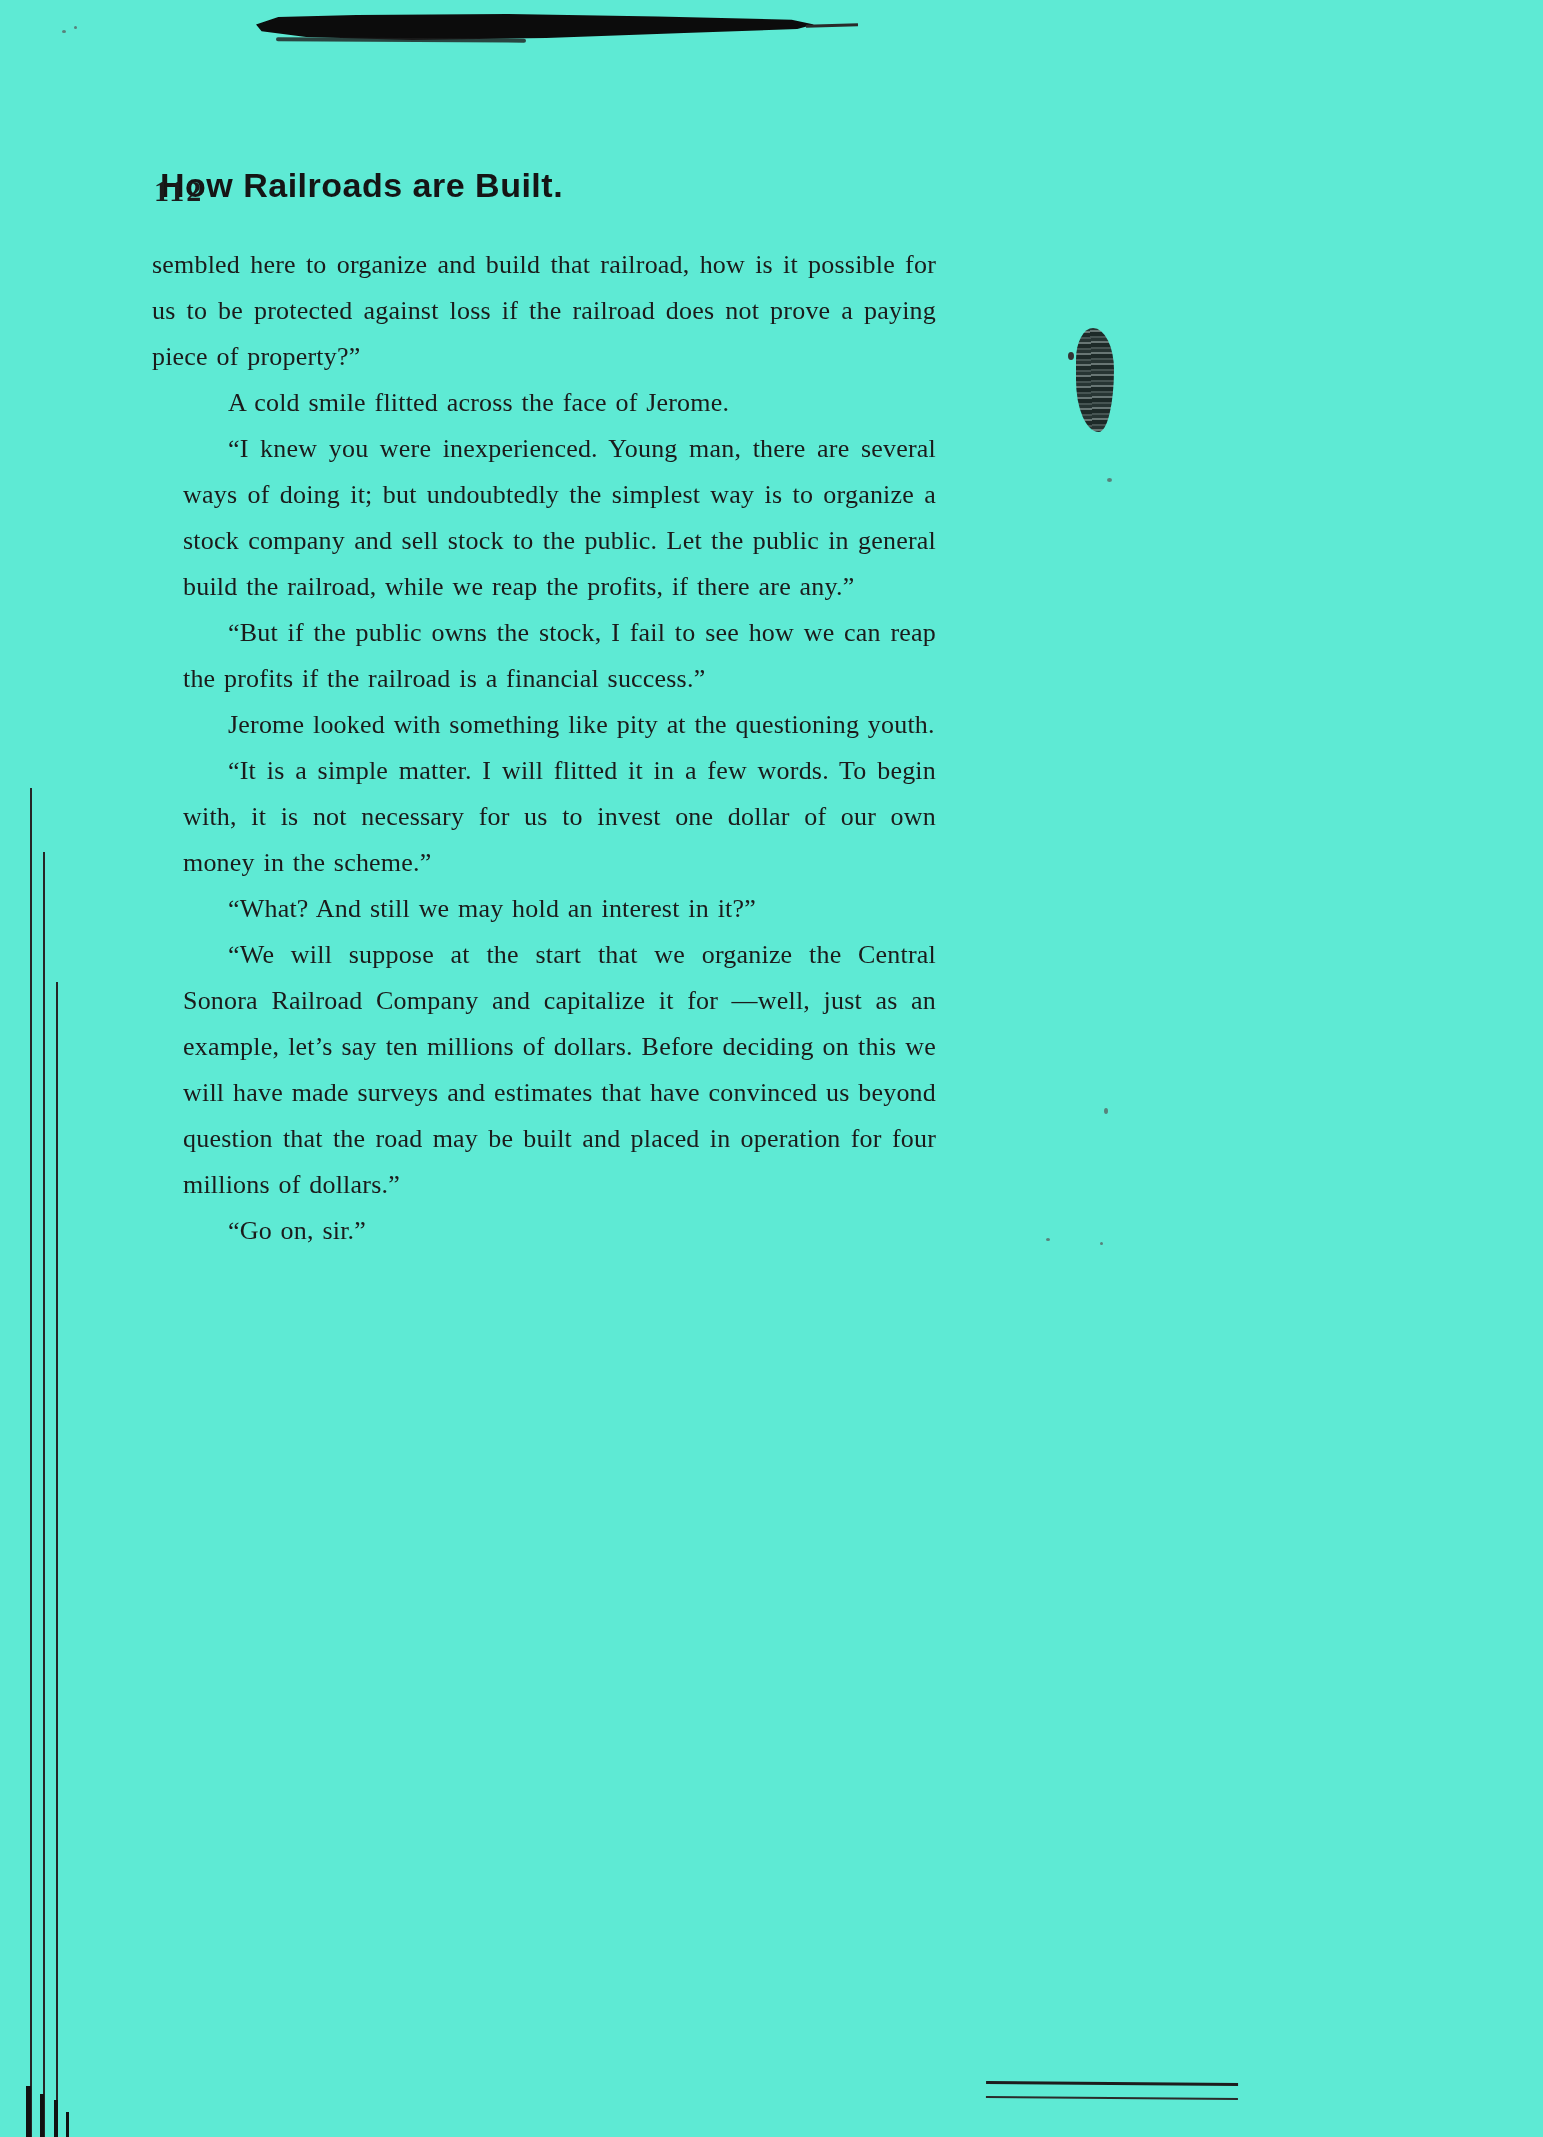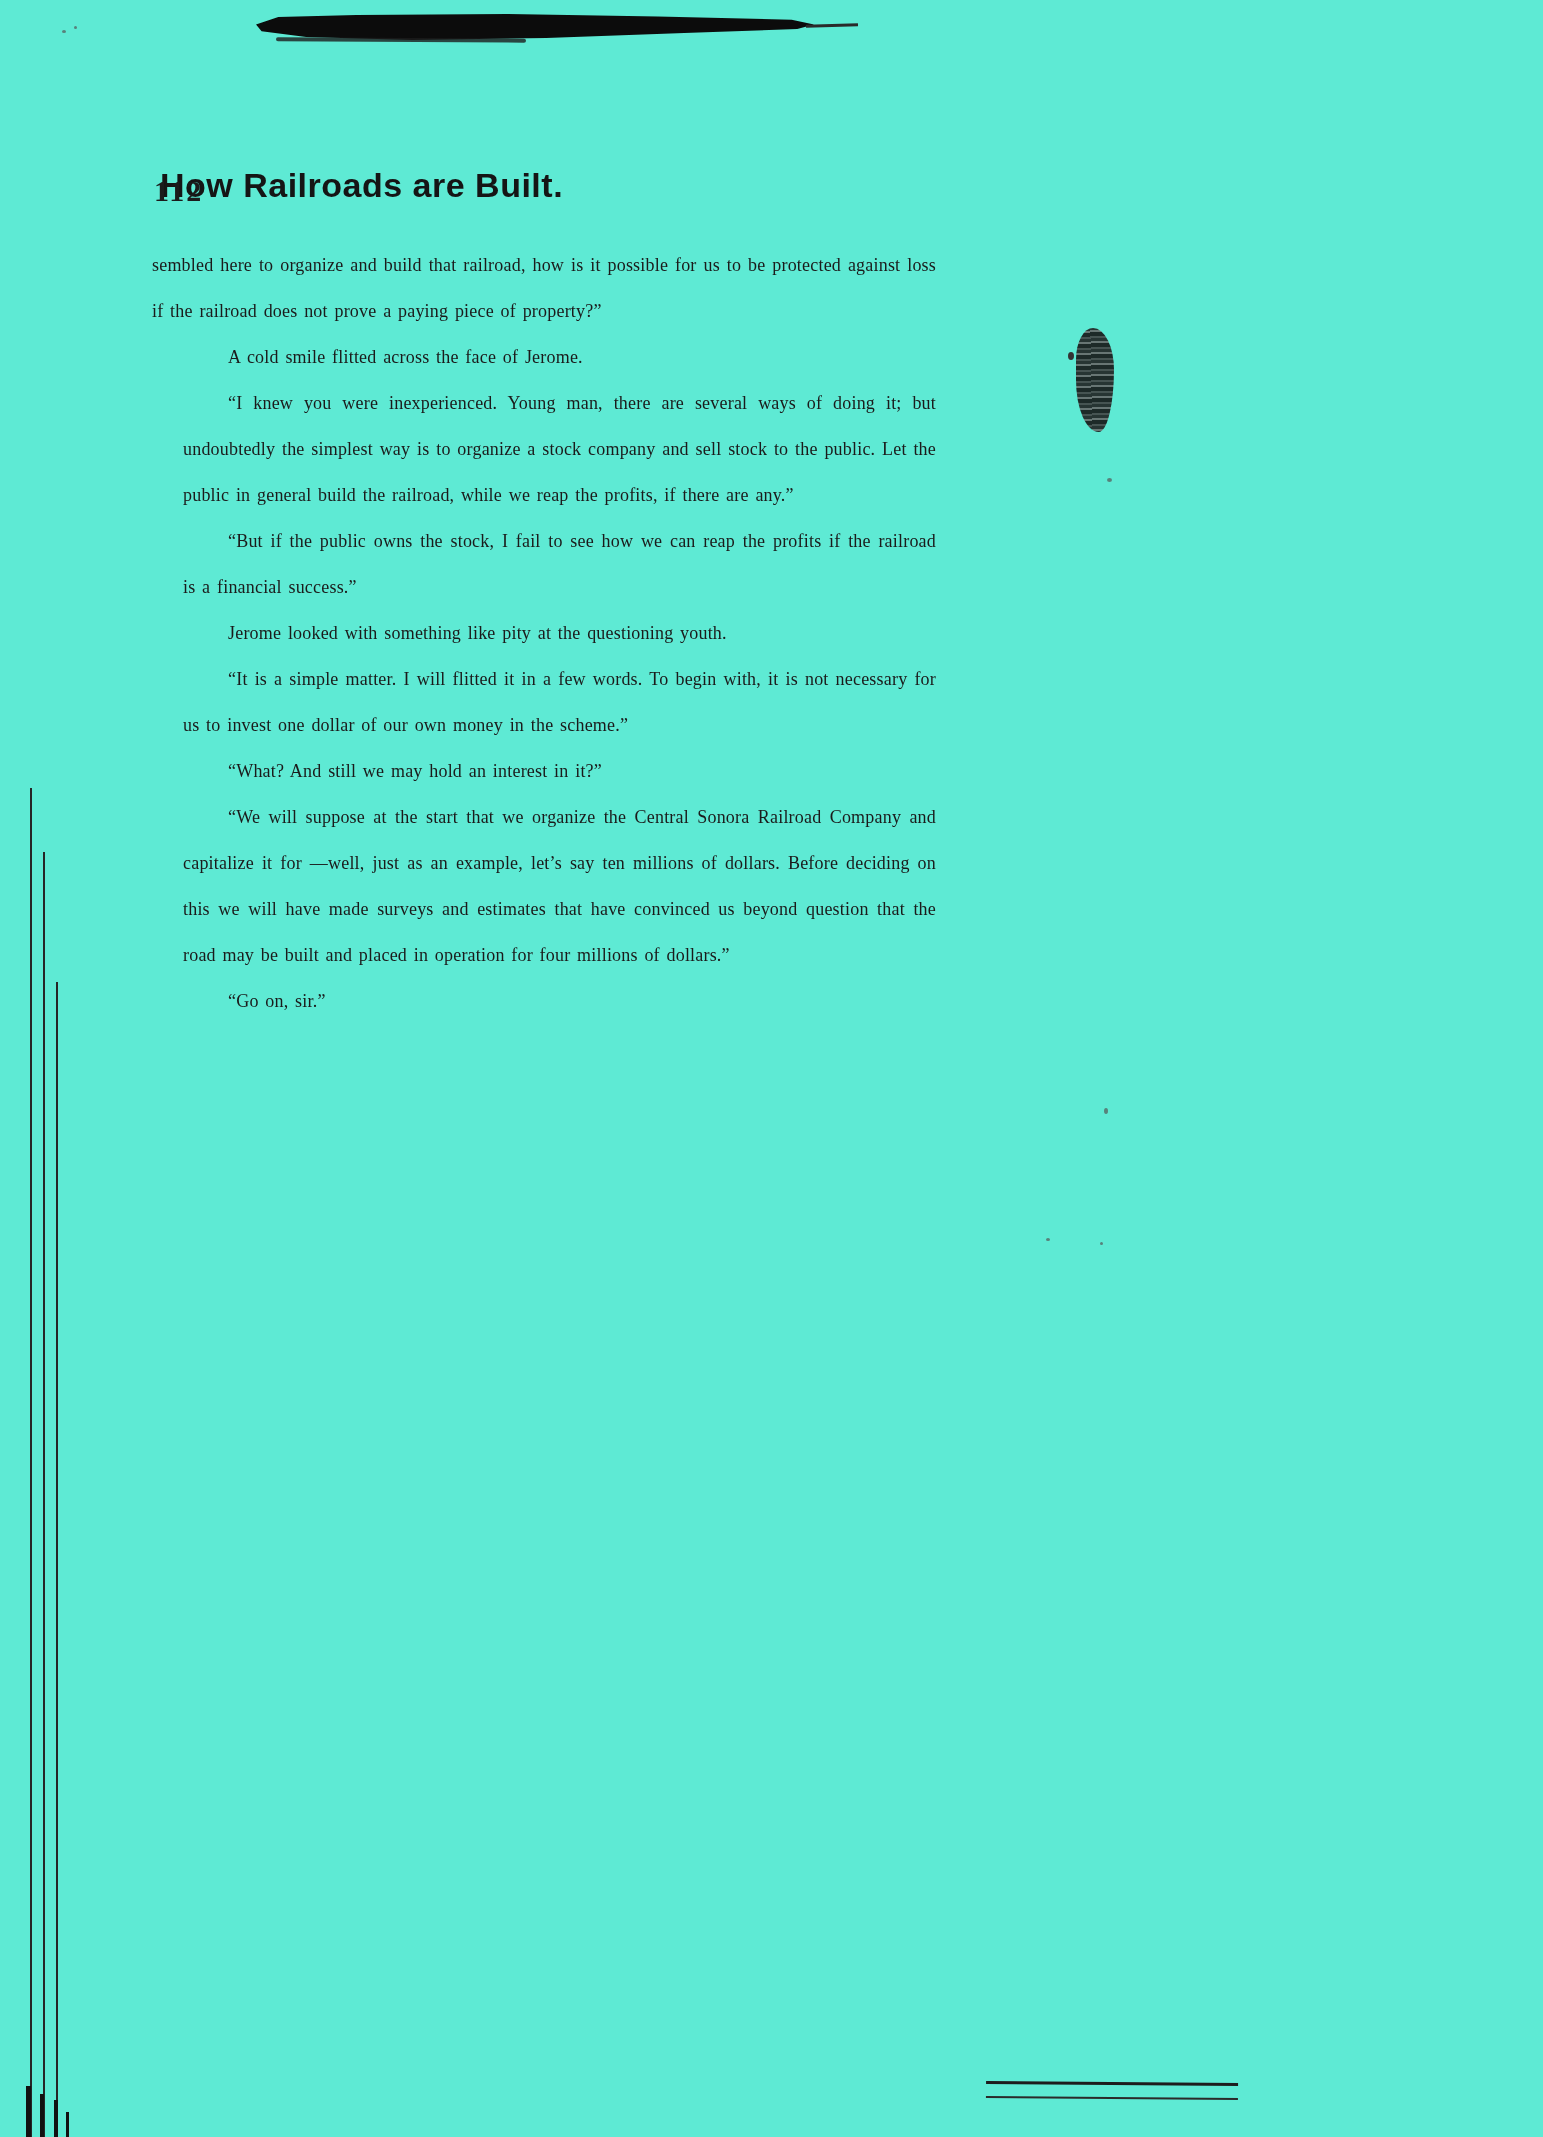--- a/index.html
+++ b/index.html
@@ -45,21 +45,21 @@
     font-weight: 600;
     font-size: 34px;
     letter-spacing: 0.5px;
     color: #151515;
   }
   .page-body {
     margin-top: 26px;
   }
   .page-body p {
     margin: 0;
-    font-size: 18px;
+    font-size: 26px;
     line-height: 46px;
     text-align: justify;
     word-spacing: 2px;
     letter-spacing: 0.2px;
   }
   .page-body p.indent {
     text-indent: 45px;
     margin-left: 31px;
   }
 

